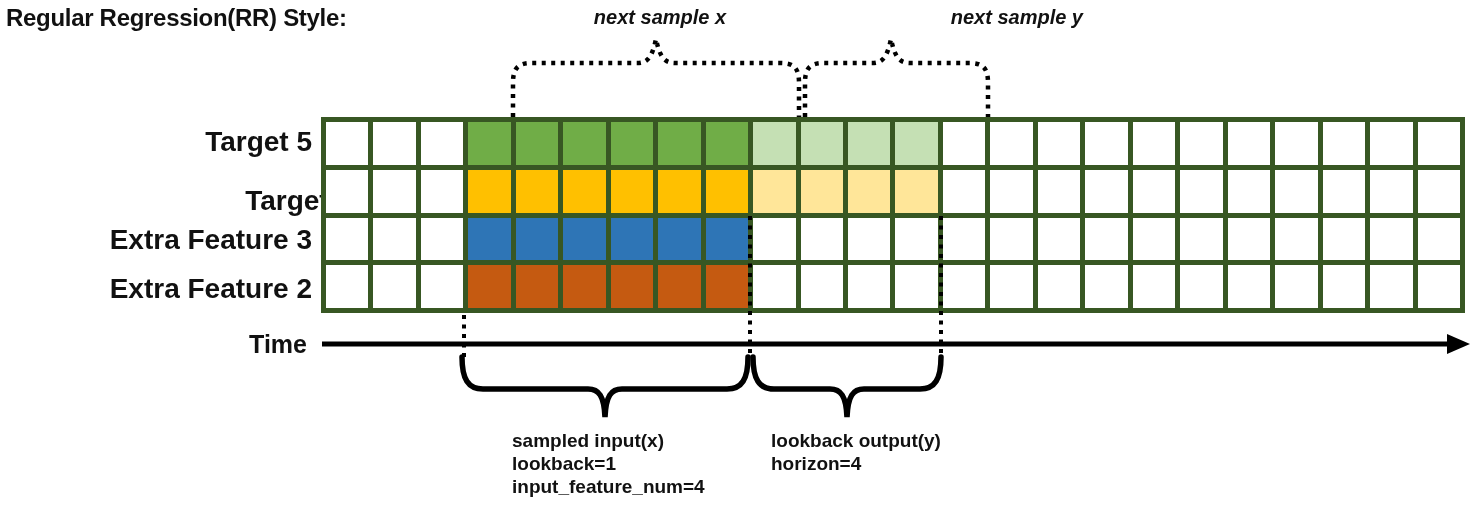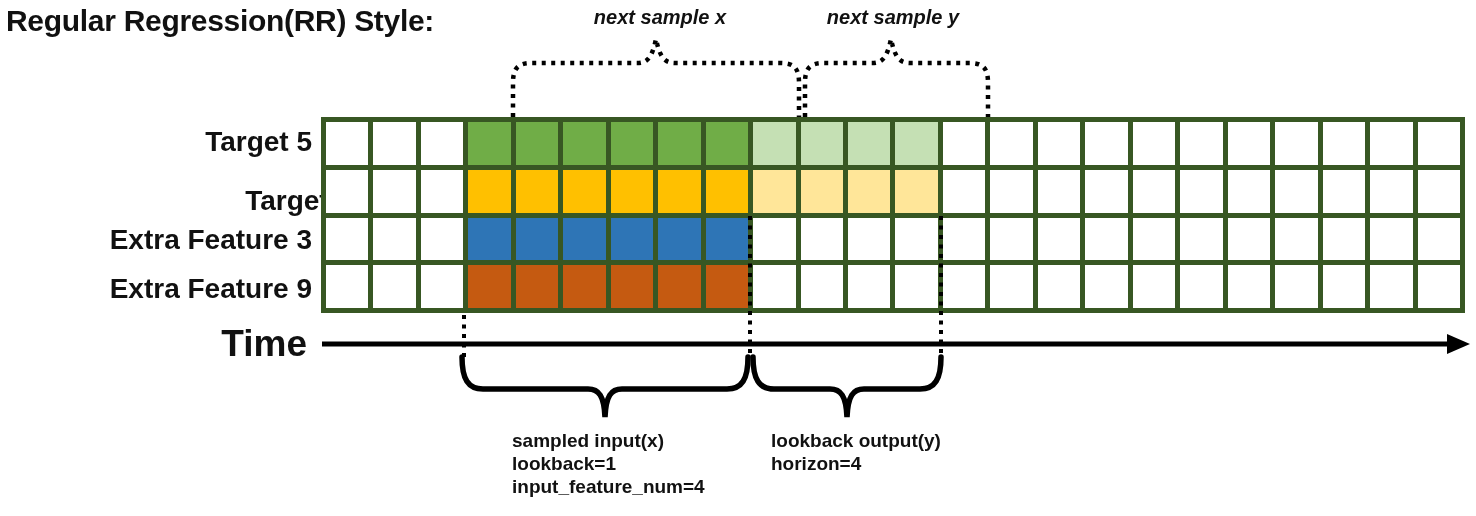--- a/index.html
+++ b/index.html
@@ -7,31 +7,31 @@
     width:1476px;height:516px;
     background:var(--bg,#ffffff);
     font-family:"Liberation Sans",sans-serif;
     color:var(--text,#111111);
     overflow:hidden;
   }
   .stage{position:relative;width:1476px;height:516px;}
 
   .title{
     position:absolute;left:6px;top:4px;
-    font-size:30px;font-weight:700;letter-spacing:-0.3px;
+    font-size:24px;font-weight:700;letter-spacing:-0.3px;
     white-space:nowrap;
   }
 
   .ns-label{
     position:absolute;top:6px;width:300px;
     text-align:center;font-size:20px;font-style:italic;font-weight:600;
     white-space:nowrap;
   }
   .nsx{left:510px;}
-  .nsy{left:743px;}
+  .nsy{left:783px;text-align:right;}
 
   .grid{
     position:absolute;left:321px;top:117px;
     width:1144px;height:196px;
     box-sizing:border-box;
     background:var(--grid-border,#385723);
     display:grid;
     grid-template-columns:repeat(24,1fr);
     grid-template-rows:repeat(4,1fr);
     gap:5px;padding:5px;
@@ -41,21 +41,21 @@
   .row-label{
     position:absolute;left:0;width:312px;height:49px;
     text-align:right;line-height:49px;
     font-size:28px;font-weight:700;white-space:nowrap;
   }
   .r0{top:117px;} .r1{top:176px;margin-left:40px;} .r2{top:215px;} .r3{top:264px;}
 
   .time-label{
     position:absolute;left:0;top:330px;width:307px;height:28px;
     text-align:right;line-height:28px;
-    font-size:37px;font-weight:700;
+    font-size:25px;font-weight:700;
   }
 
   .caption{
     position:absolute;top:429px;
     font-size:19px;font-weight:600;line-height:23px;
     white-space:nowrap;
   }
   .input-caption{left:512px;}
   .output-caption{left:771px;}
 
@@ -70,21 +70,21 @@
 <div class="stage">
 
   <div class="title">Regular Regression(RR) Style:</div>
 
   <div class="ns-label nsx">next sample x</div>
   <div class="ns-label nsy">next sample y</div>
 
   <div class="row-label r0">Target 5</div>
   <div class="row-label r1">Target 2</div>
   <div class="row-label r2">Extra Feature 3</div>
-  <div class="row-label r3">Extra Feature 9</div>
+  <div class="row-label r3">Extra Feature 2</div>
 
   <div class="grid">
       <div class="cell" style="background: rgb(255, 255, 255);"></div>
       <div class="cell" style="background: rgb(255, 255, 255);"></div>
       <div class="cell" style="background: rgb(255, 255, 255);"></div>
       <div class="cell" style="background: rgb(112, 173, 71);"></div>
       <div class="cell" style="background: rgb(112, 173, 71);"></div>
       <div class="cell" style="background: rgb(112, 173, 71);"></div>
       <div class="cell" style="background: rgb(112, 173, 71);"></div>
       <div class="cell" style="background: rgb(112, 173, 71);"></div>

